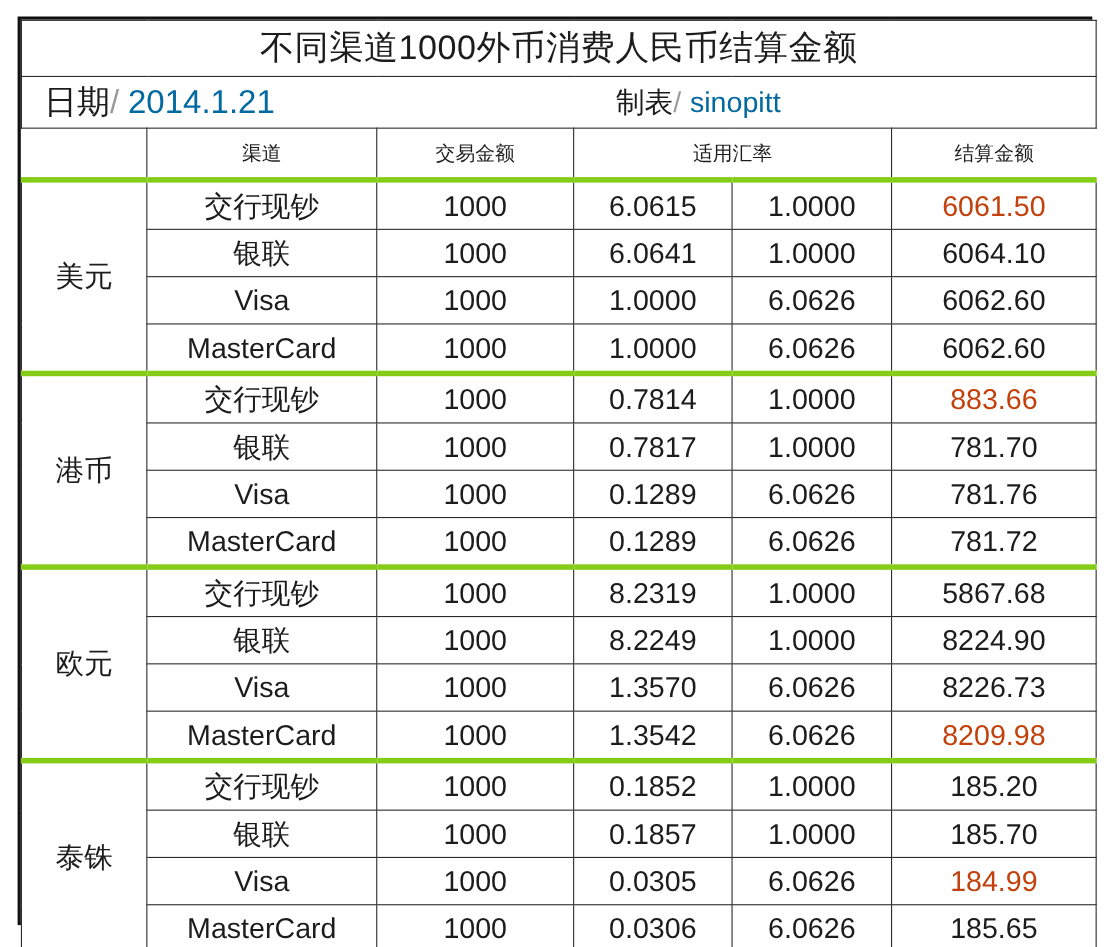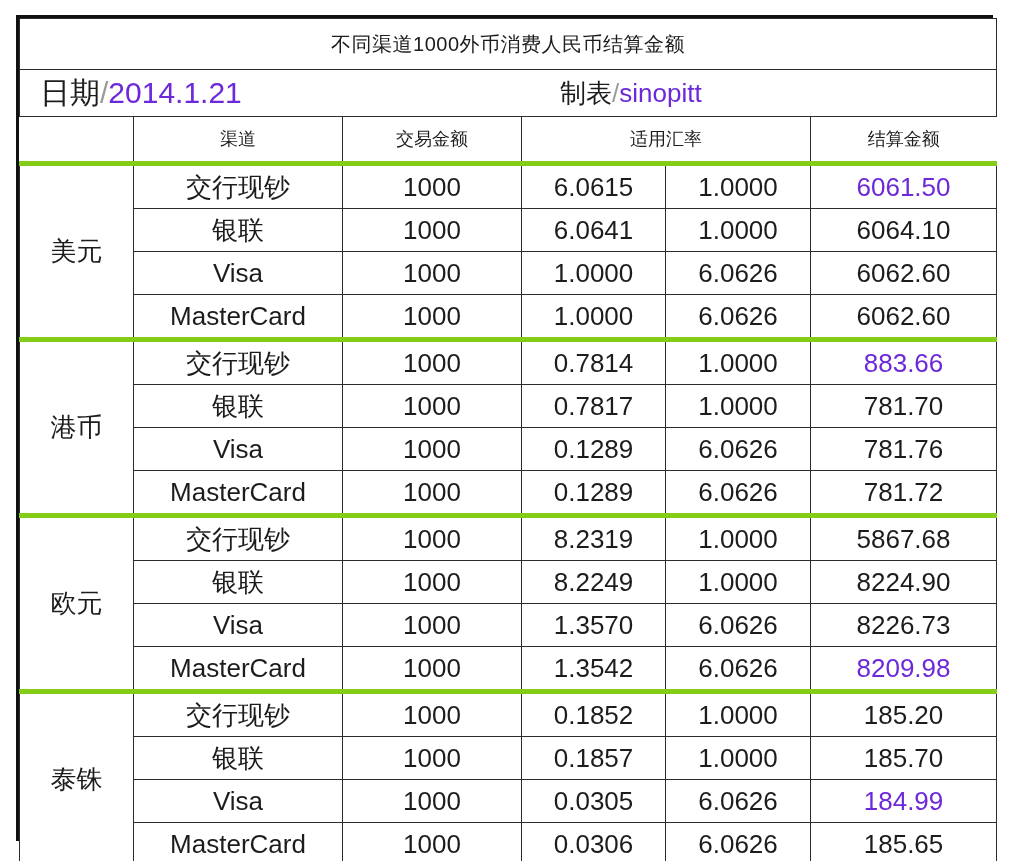--- a/index.html
+++ b/index.html
@@ -48,21 +48,21 @@
   col.c-cur  { width: 114px; }
   col.c-chan { width: 209px; }
   col.c-amt  { width: 179px; }
   col.c-r1   { width: 144px; }
   col.c-r2   { width: 145px; }
   col.c-set  { width: 186px; }
 
   
   td.title {
     height: 50px;
-    font-size: 20px;
+    font-size: 31px;
     letter-spacing: 0.5px;
     border-left: none;
     border-right: none;
     border-top: none;
     border-bottom: 3px solid #111111;
   }
 
   
   td.meta {
     height: 46px;
@@ -85,21 +85,21 @@
     white-space: nowrap;
   }
   .meta-author {
     position: absolute;
     left: 540px;
     top: 50%;
     transform: translateY(-50%);
     font-size: 26px;
     white-space: nowrap;
   }
-  .meta-light { color: #6d28d9; }
+  .meta-light { color: #0369a1; margin-left: 8px; }
   .meta-slash { color: #9a9a9a; font-weight: 300; }
 
   
   tr.head td {
     height: 44px;
     font-size: 18px;
     border-bottom: 3px solid #111111;
   }
   tr.head td.blank {
     border-left: none;
@@ -122,21 +122,21 @@
     border-top: 3px solid #111111;
     border-bottom: 3px solid #111111;
   }
 
   td.chan     { font-size: 28px; }
   td.chan-str { font-size: 30px; font-weight: 500; color: #111111; }
   td.chan-lat { font-size: 27px; color: #555555; }
 
   td.num { color: #3a3a3a; }
   td.set { border-right: none; font-size: 27px; }
-  td.set.hl { color: #6d28d9; }
+  td.set.hl { color: #c2410c; }
 
   
   tr.grp-start td { border-top: 5px solid #84cc16; }
   tr.grp-end td   { border-bottom: 3px solid #111111; }
   tr.last td      { border-bottom: none; }
 </style>
 </head>
 <body>
 
 <div id="sheet">

